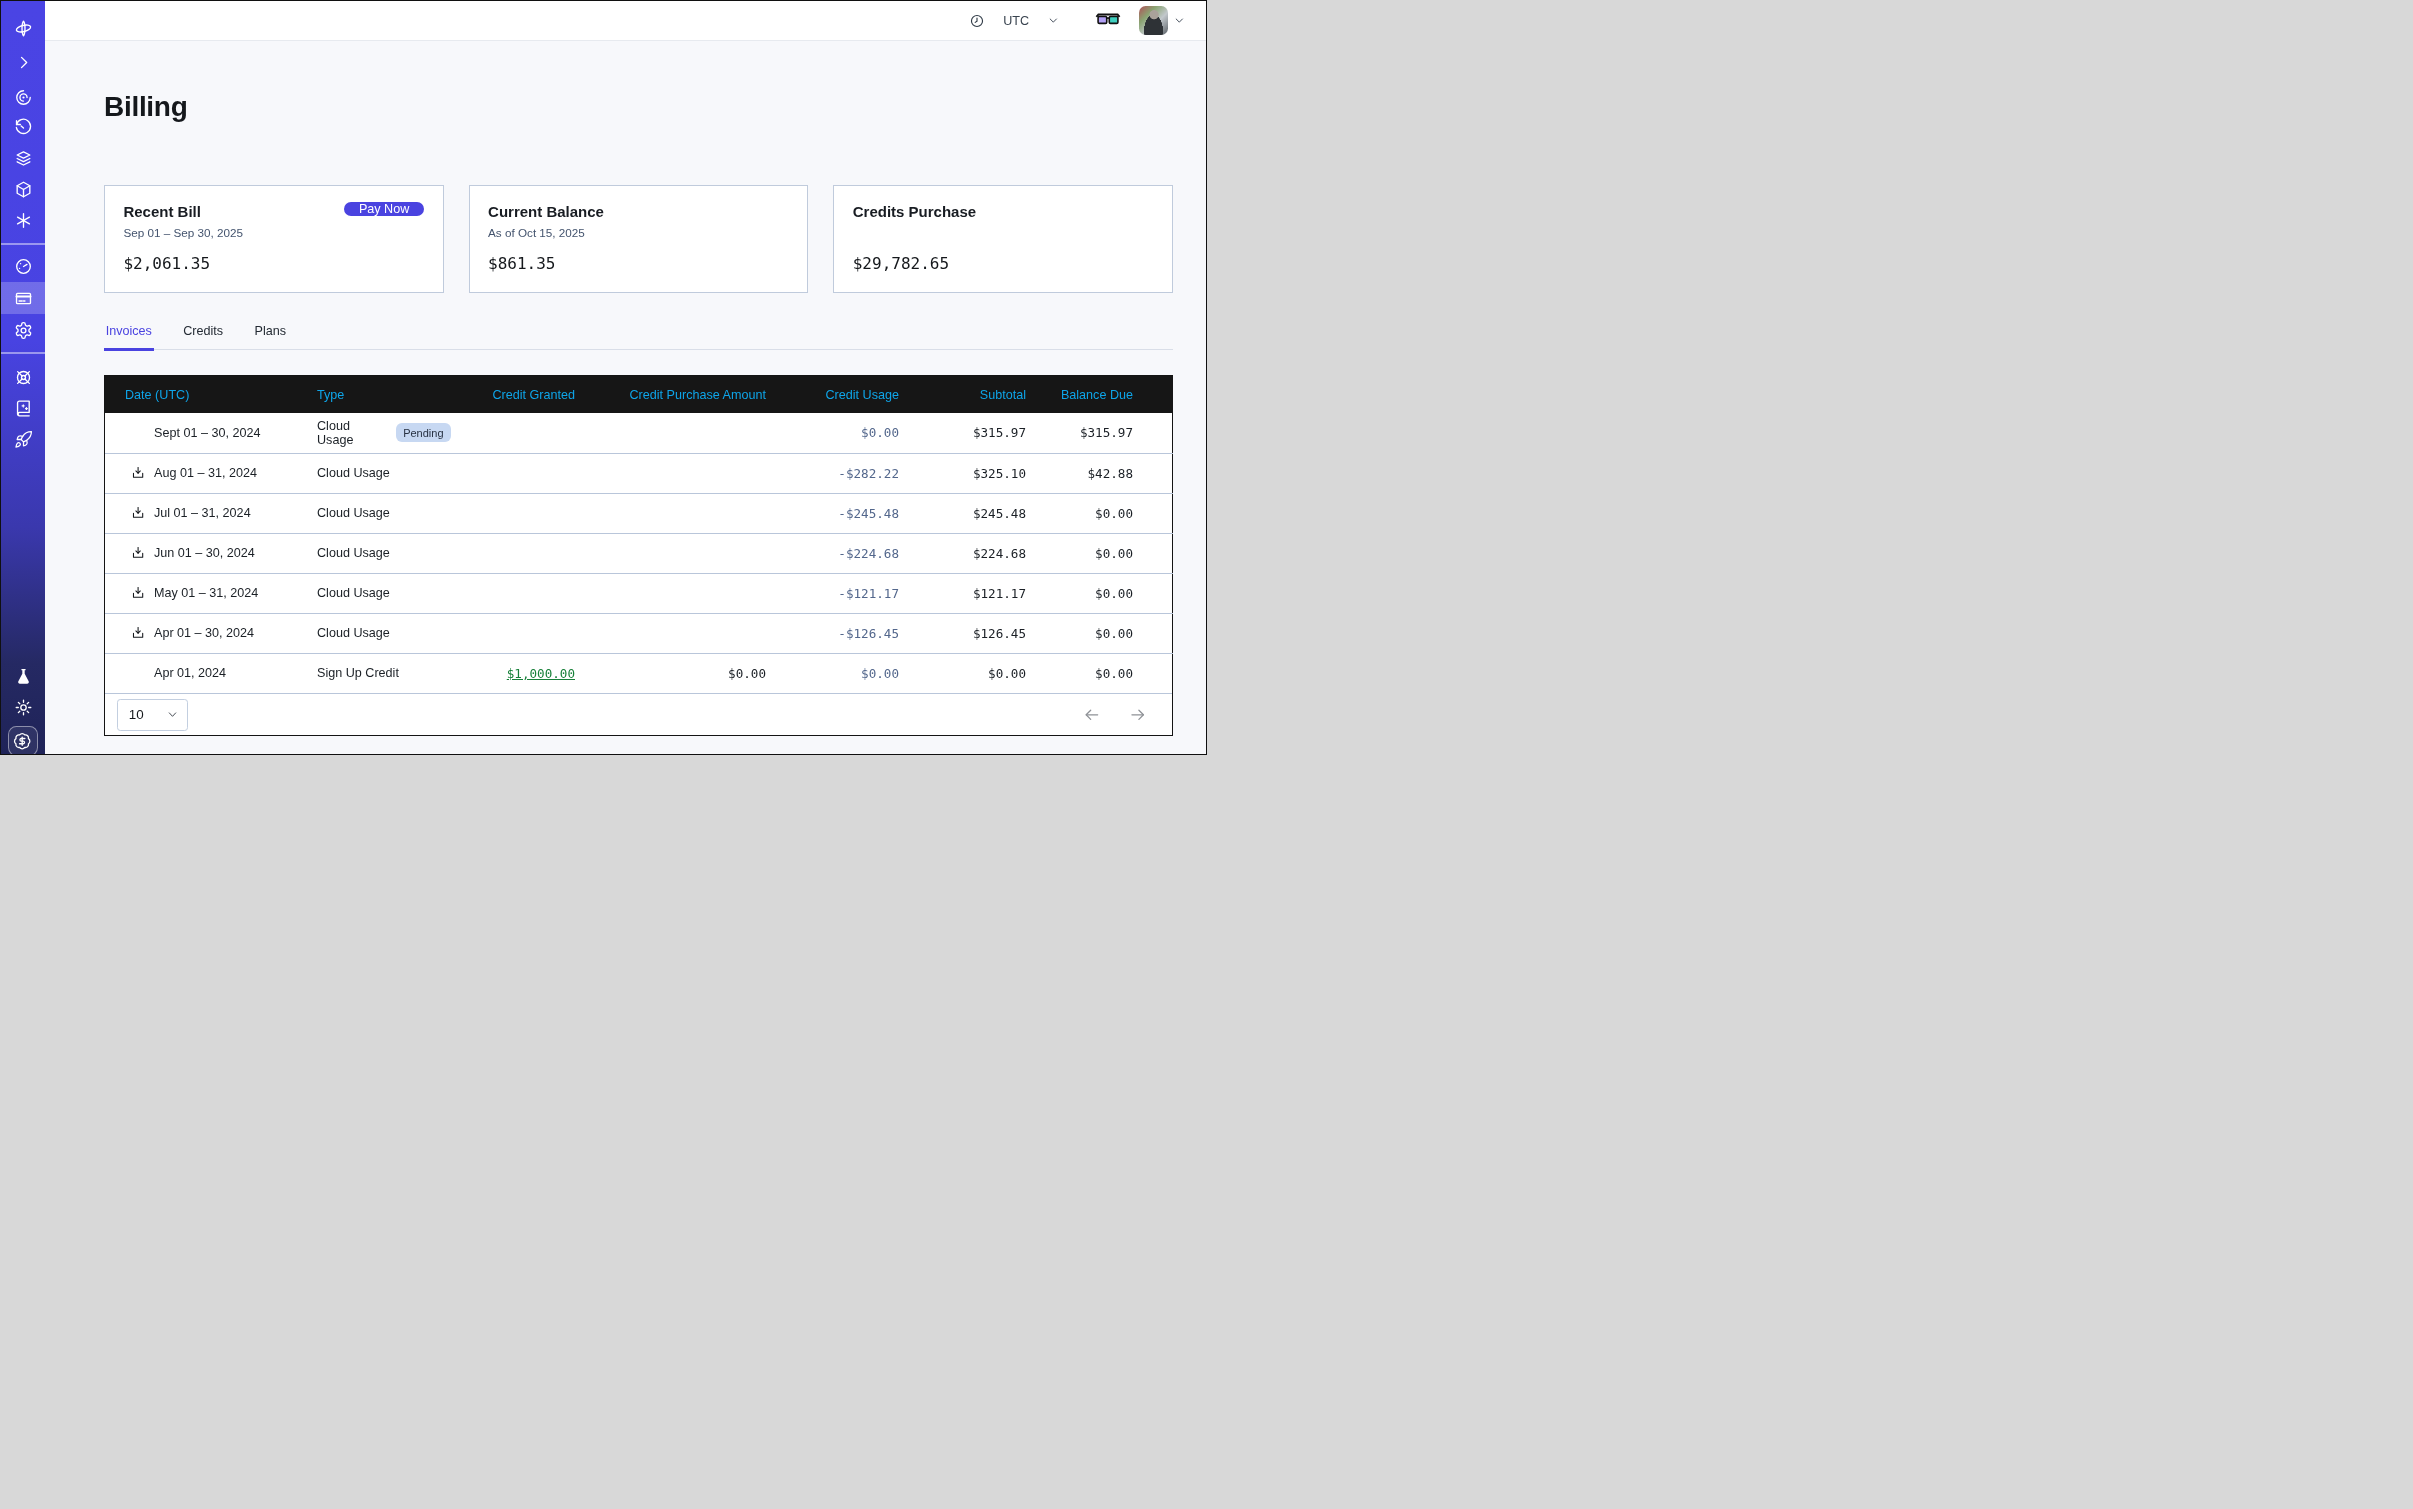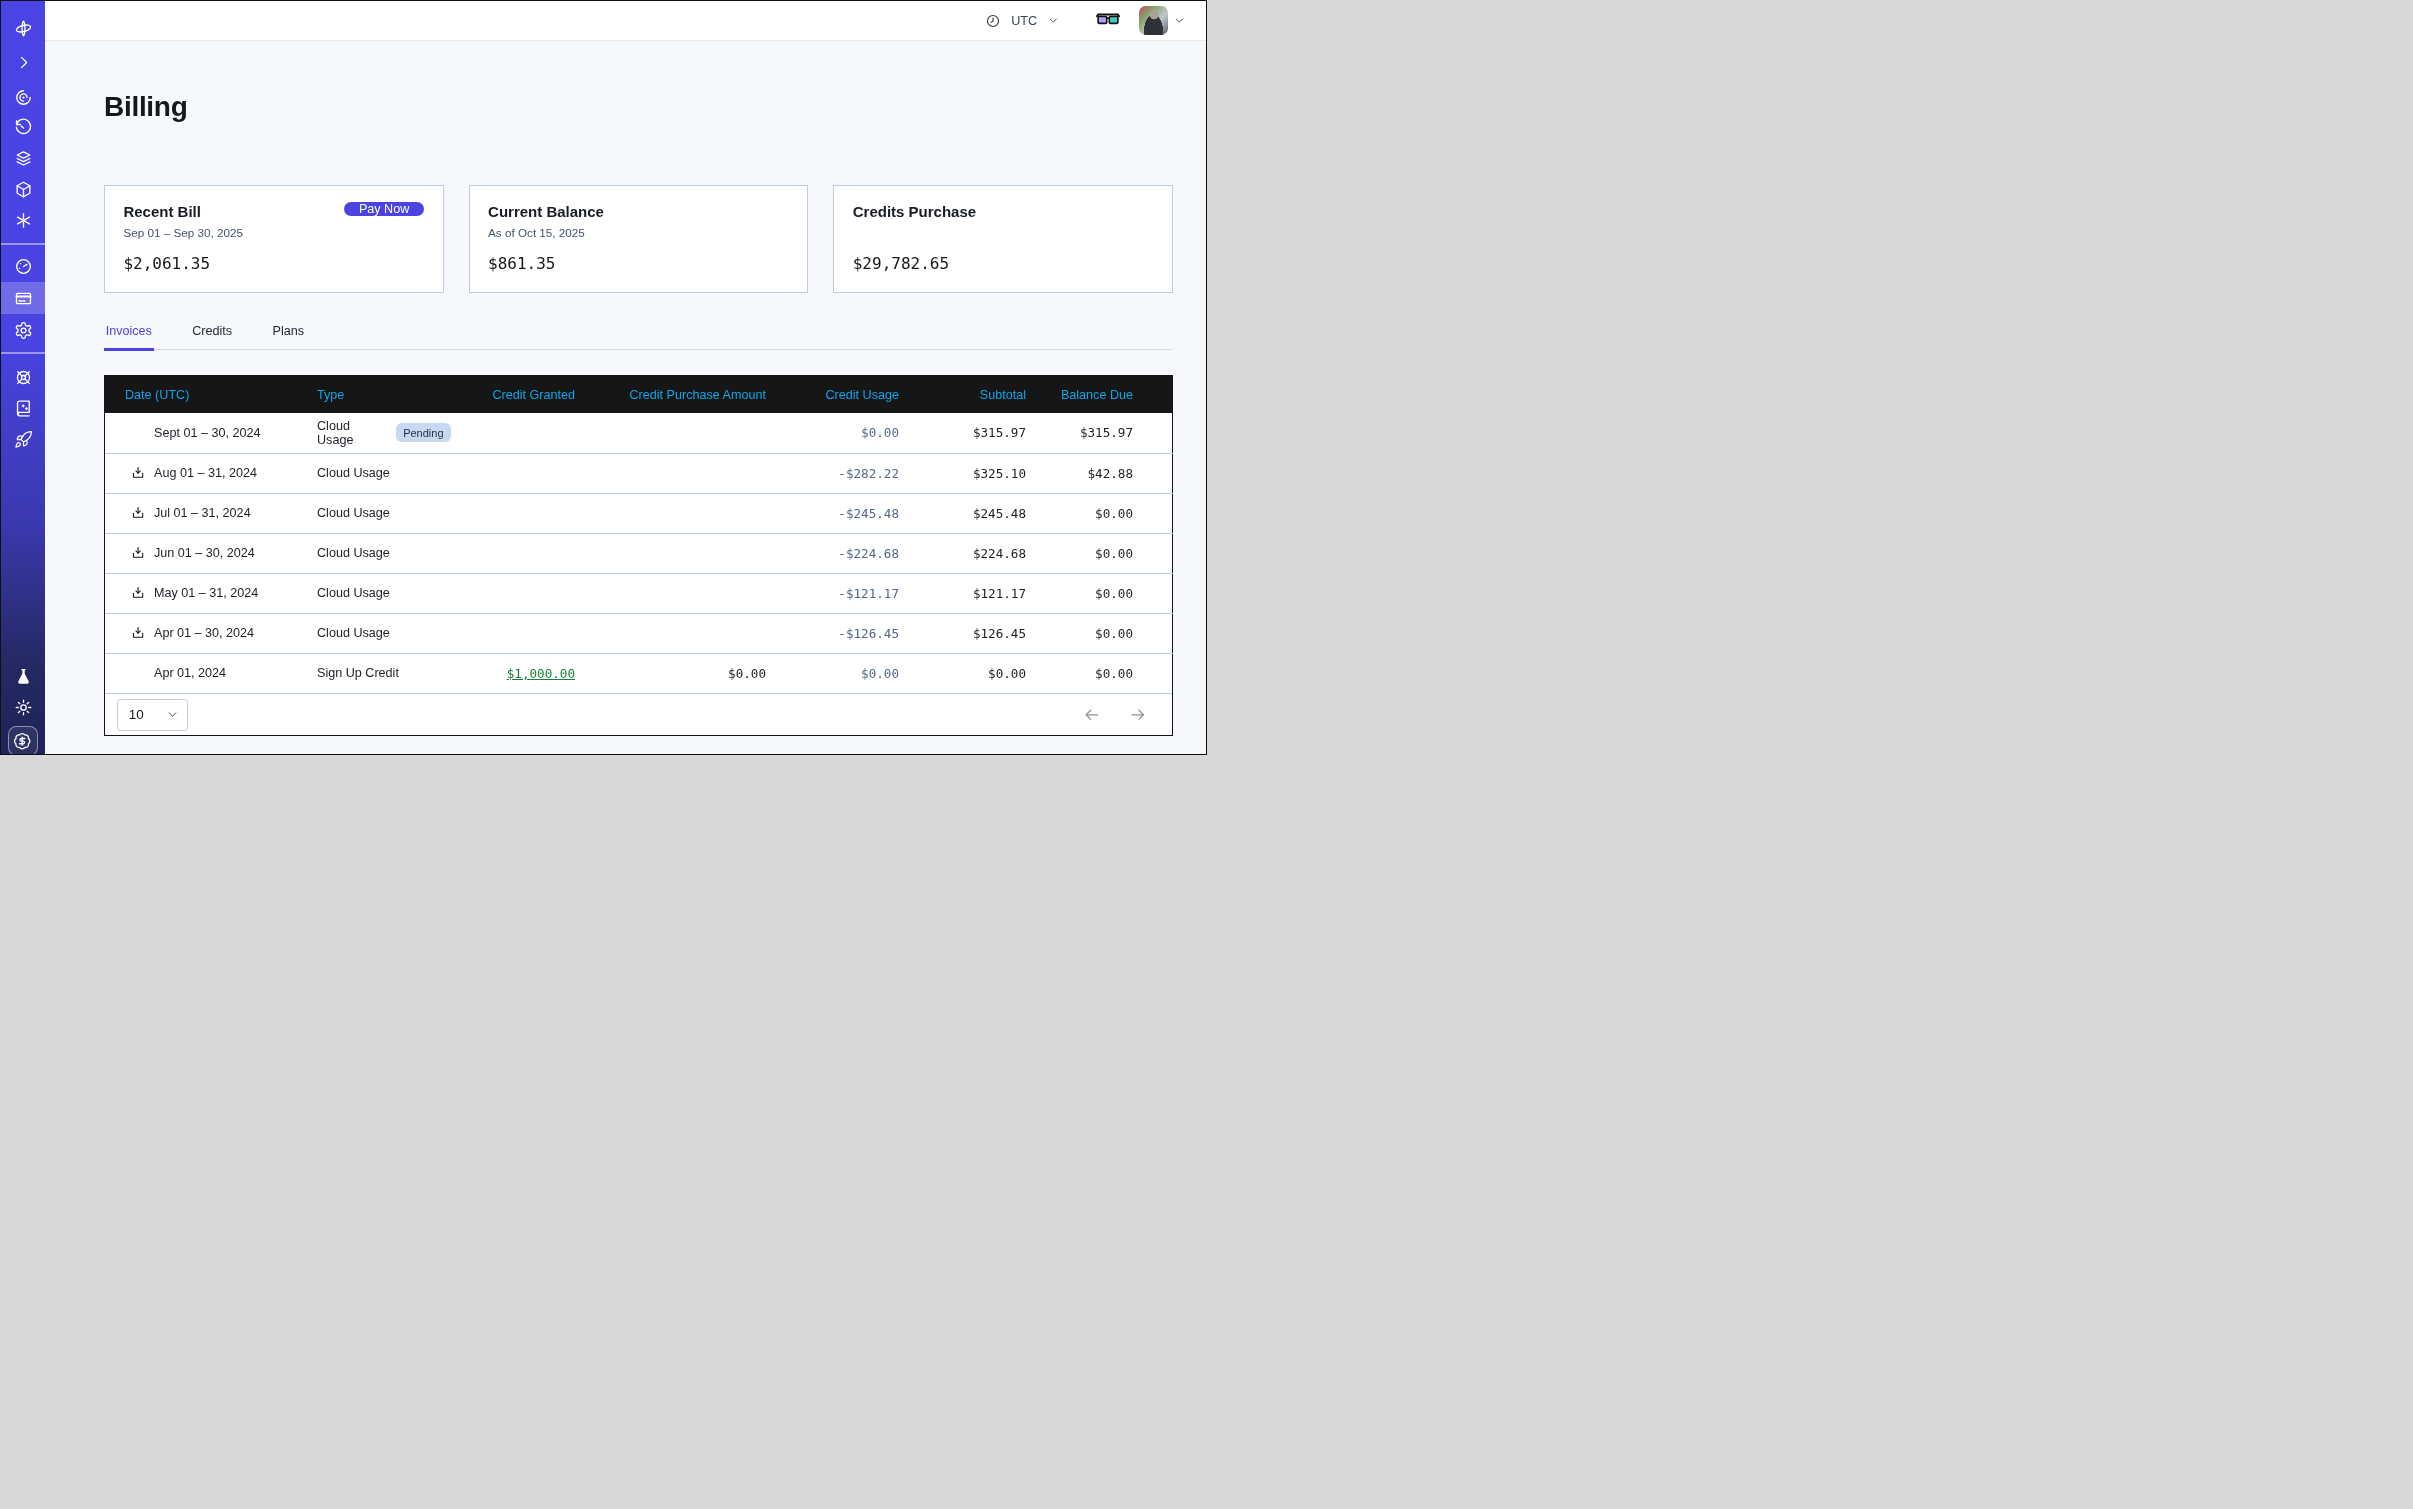--- a/index.html
+++ b/index.html
@@ -21,21 +21,21 @@
   .s-div{ position:absolute; left:0; width:44px; height:1.7px; background:rgba(255,255,255,.45); }
   .s-badge{ position:absolute; left:6.7px; width:30px; height:30px; border:1.3px solid rgba(255,255,255,.45);
     border-radius:8.4px; background:rgba(255,255,255,.07); display:flex; align-items:center; justify-content:center; cursor:pointer;}
   .s-badge svg{ width:18.4px; height:18.4px; stroke:#fff; fill:none; stroke-width:1.7; stroke-linecap:round; stroke-linejoin:round;}
   
   .main{ flex:1; display:flex; flex-direction:column; min-width:0; }
   .topbar{
     height:40px; background:#fff; border-bottom:0.8px solid #e7eaef;
     display:flex; align-items:center; justify-content:flex-end; padding-right:20px; gap:0;
   }
-  .tz{ display:flex; align-items:center; gap:10px; cursor:pointer; color:#39434f; font-size:12.6px; }
+  .tz{ display:flex; align-items:center; gap:18px; cursor:pointer; color:#39434f; font-size:12.6px; }
   .tz svg.clock{ width:16px; height:16px; stroke:#2f3a46; fill:none; stroke-width:1.7; stroke-linecap:round; }
   .chev{ width:12.6px; height:12.6px; stroke:#3c4654; fill:none; stroke-width:1.8; stroke-linecap:round; stroke-linejoin:round; }
   .glasses{ margin-left:35px; cursor:pointer; display:flex; align-items:center; }
   .user-menu{ margin-left:18.4px; display:flex; align-items:center; gap:5.9px; cursor:pointer; }
   .avatar{
     width:28.5px; height:28.5px; border-radius:6.7px;
     background:
       radial-gradient(circle at 52% 30%, #a9a29a 0 4.2px, rgba(0,0,0,0) 5px),
       radial-gradient(ellipse at 50% 88%, #2e3236 0 46%, rgba(0,0,0,0) 47%),
       linear-gradient(135deg,#b05058 0%,#8aa472 30%,#c2c8cc 60%,#5a6066 100%);
@@ -48,21 +48,21 @@
     flex:1; height:108px; background:#fff; border:0.8px solid #c0cbdc; position:relative; padding:16.7px 18.4px;margin-top:32px;
   }
   .card h2{ font-size:15px; font-weight:700; color:#181c22; }
   .card .sub{ margin-top:5.9px; font-size:11.7px; color:var(--subtitle,#44546e); min-height:14.2px; }
   .card .amount{ margin-top:14.2px; font-family:"DejaVu Sans Mono", monospace; font-size:16px; color:#15181c; }
   .pay-btn{
     position:absolute; top:16px; right:18.4px; background:var(--accent,#4a43e0); color:#fff;
     border:none; font-family:inherit; font-size:12.6px; padding:0 15px; border-radius:9px; cursor:pointer;
   }
   
-  .tabs{ display:flex; gap:37px; margin-top:31px; border-bottom:1.7px solid #d9dee8; }
+  .tabs{ display:flex; gap:28px; margin-top:31px; border-bottom:1.7px solid #d9dee8; }
   .tab{ font-size:12.6px; color:#232a33; padding:0 1.7px 11px; cursor:pointer; position:relative; }
   .tab.active{ color:var(--accent,#4a43e0); }
   .tab.active::after{ content:""; position:absolute; left:0; right:0; bottom:-1.7px; height:2.5px; background:var(--accent,#4a43e0); }
   
   .table-card{ margin-top:25px; background:#fff; border:1.7px solid #141414; }
   table{ width:100%; border-collapse:collapse; table-layout:fixed; }
   thead th{
     background:var(--header-bg,#161616); color:#0ea5e9; font-weight:500; font-size:12.6px; height:37px;
   }
   th.col-date, td.c-date{ text-align:left; }

